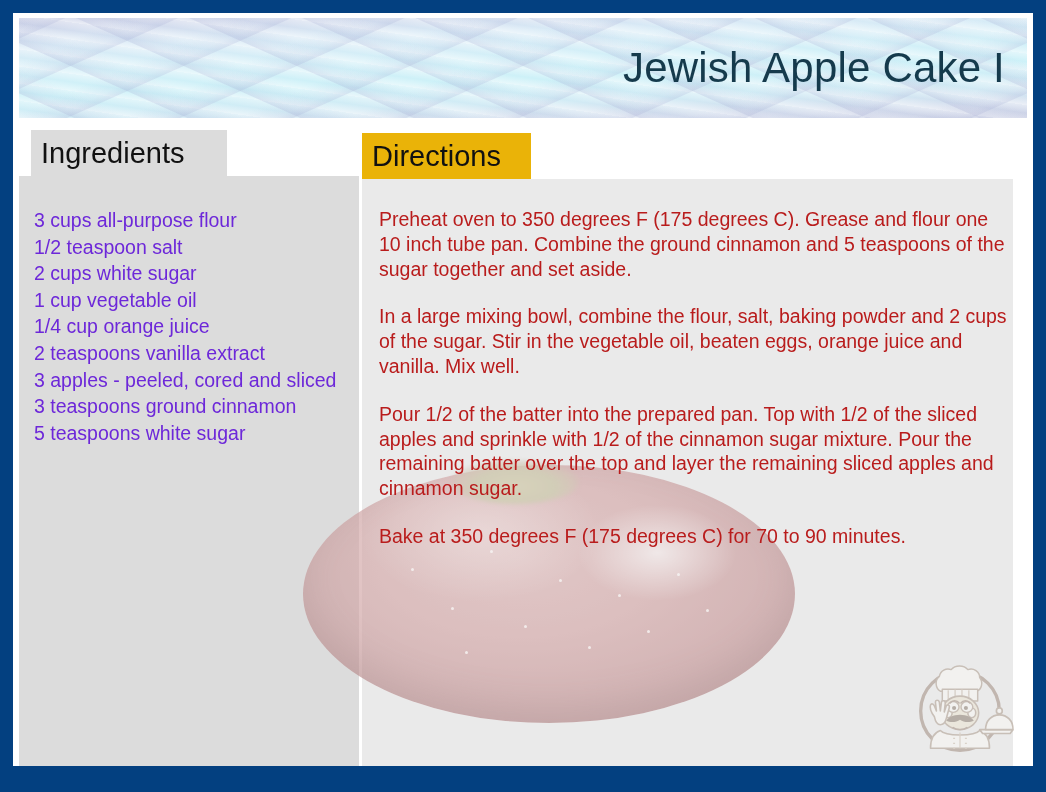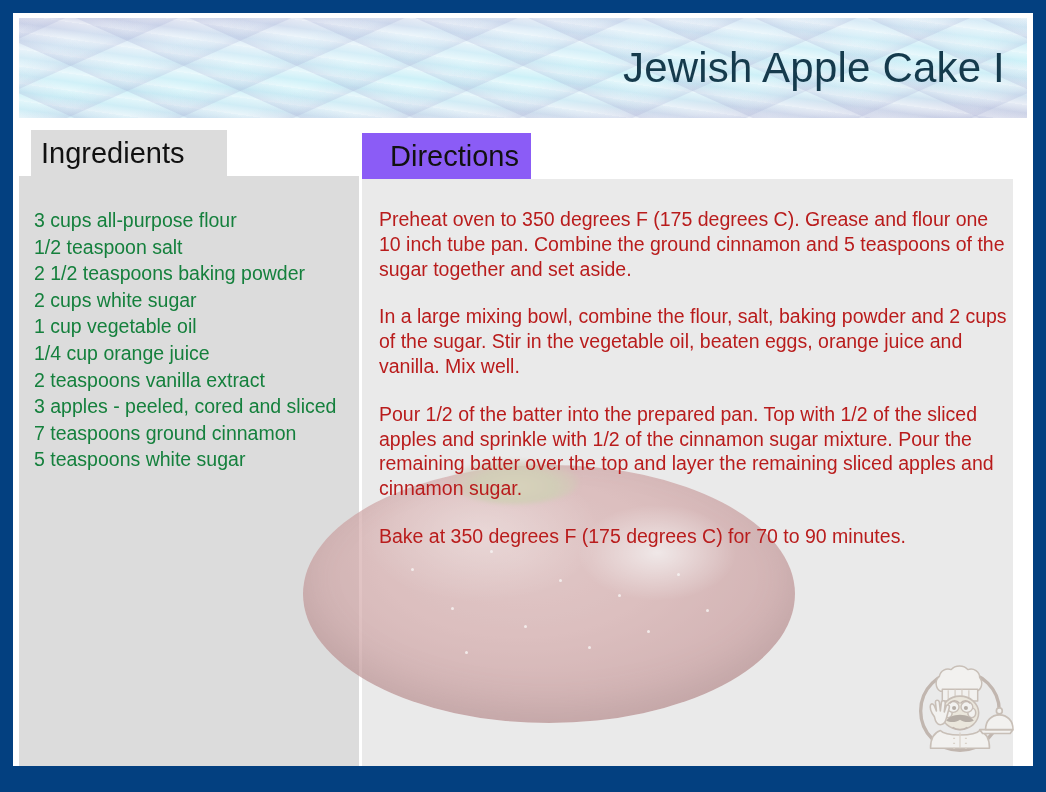--- a/index.html
+++ b/index.html
@@ -101,22 +101,21 @@
     width: 196px;
     height: 46px;
     background: #dcdcdc;
     margin-left: 12px;
   }
   #directions-tab {
     left: 349px;
     top: 120px;
     width: 169px;
     height: 46px;
-    background: #8b5cf6;
-    text-align: right;
+    background: #eab308;
   }
 
   
   #ingredients-panel {
     position: absolute;
     left: 6px;
     top: 163px;
     width: 340px;
     height: 590px;
     background: #dcdcdc;
@@ -188,21 +187,21 @@
   #chef-logo svg { display: block; width: 100%; height: 100%; }
 
   
   #ingredients-list {
     position: absolute;
     left: 21px;
     top: 194px;
     width: 322px;
     font-size: 19.5px;
     line-height: 26.6px;
-    color: #15803d;
+    color: #6d28d9;
     z-index: 5;
   }
   .ingredient-item { white-space: normal; }
 
   #directions-body {
     position: absolute;
     left: 366px;
     top: 194px;
     width: 628px;
     font-size: 19.5px;
@@ -243,27 +242,26 @@
       <div class="apple-speck" style="left:82%;top:56%"></div>
     </div>
 
     <div id="ingredients-tab" class="section-tab">Ingredients</div>
 
     <div id="directions-tab" class="section-tab">Directions</div>
 
     <div id="ingredients-list">
         <div class="ingredient-item">3 cups all-purpose flour</div>
         <div class="ingredient-item">1/2 teaspoon salt</div>
-        <div class="ingredient-item">2 1/2 teaspoons baking powder</div>
         <div class="ingredient-item">2 cups white sugar</div>
         <div class="ingredient-item">1 cup vegetable oil</div>
         <div class="ingredient-item">1/4 cup orange juice</div>
         <div class="ingredient-item">2 teaspoons vanilla extract</div>
         <div class="ingredient-item">3 apples - peeled, cored and sliced</div>
-        <div class="ingredient-item">7 teaspoons ground cinnamon</div>
+        <div class="ingredient-item">3 teaspoons ground cinnamon</div>
         <div class="ingredient-item">5 teaspoons white sugar</div>
       </div>
 
     <div id="directions-body">
         <p class="direction-step">Preheat oven to 350 degrees F (175 degrees C). Grease and flour one 10 inch tube pan. Combine the ground cinnamon and 5 teaspoons of the sugar together and set aside.</p>
         <p class="direction-step">In a large mixing bowl, combine the flour, salt, baking powder and 2 cups of the sugar. Stir in the vegetable oil, beaten eggs, orange juice and vanilla. Mix well.</p>
         <p class="direction-step">Pour 1/2 of the batter into the prepared pan. Top with 1/2 of the sliced apples and sprinkle with 1/2 of the cinnamon sugar mixture. Pour the remaining batter over the top and layer the remaining sliced apples and cinnamon sugar.</p>
         <p class="direction-step">Bake at 350 degrees F (175 degrees C) for 70 to 90 minutes.</p>
       </div>
 

